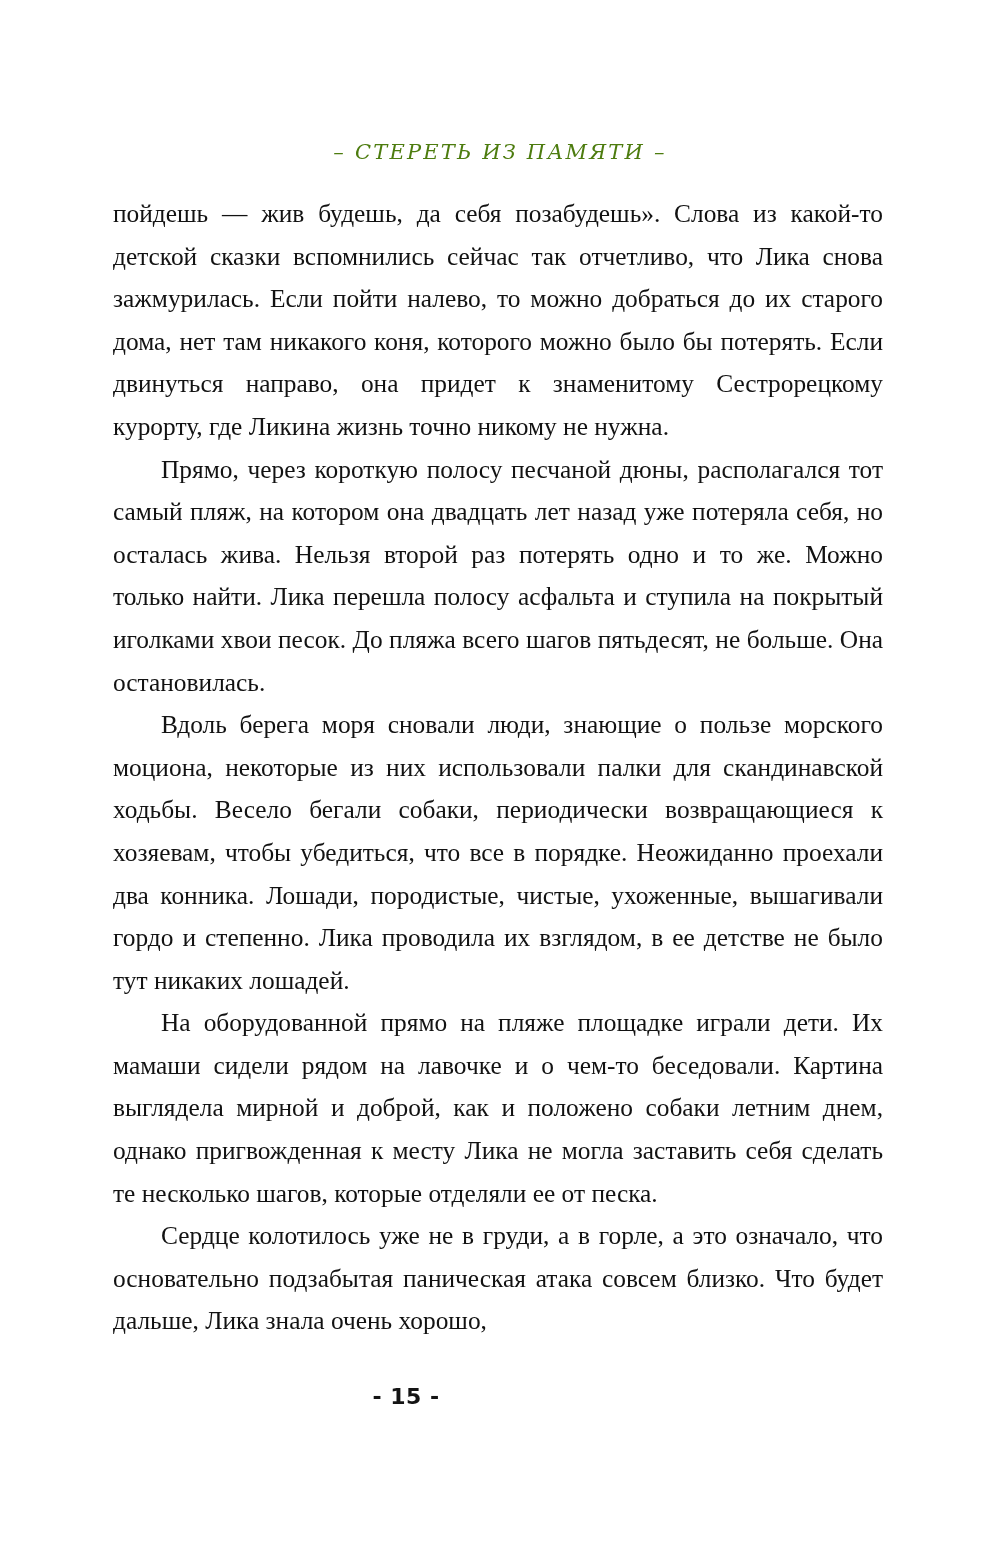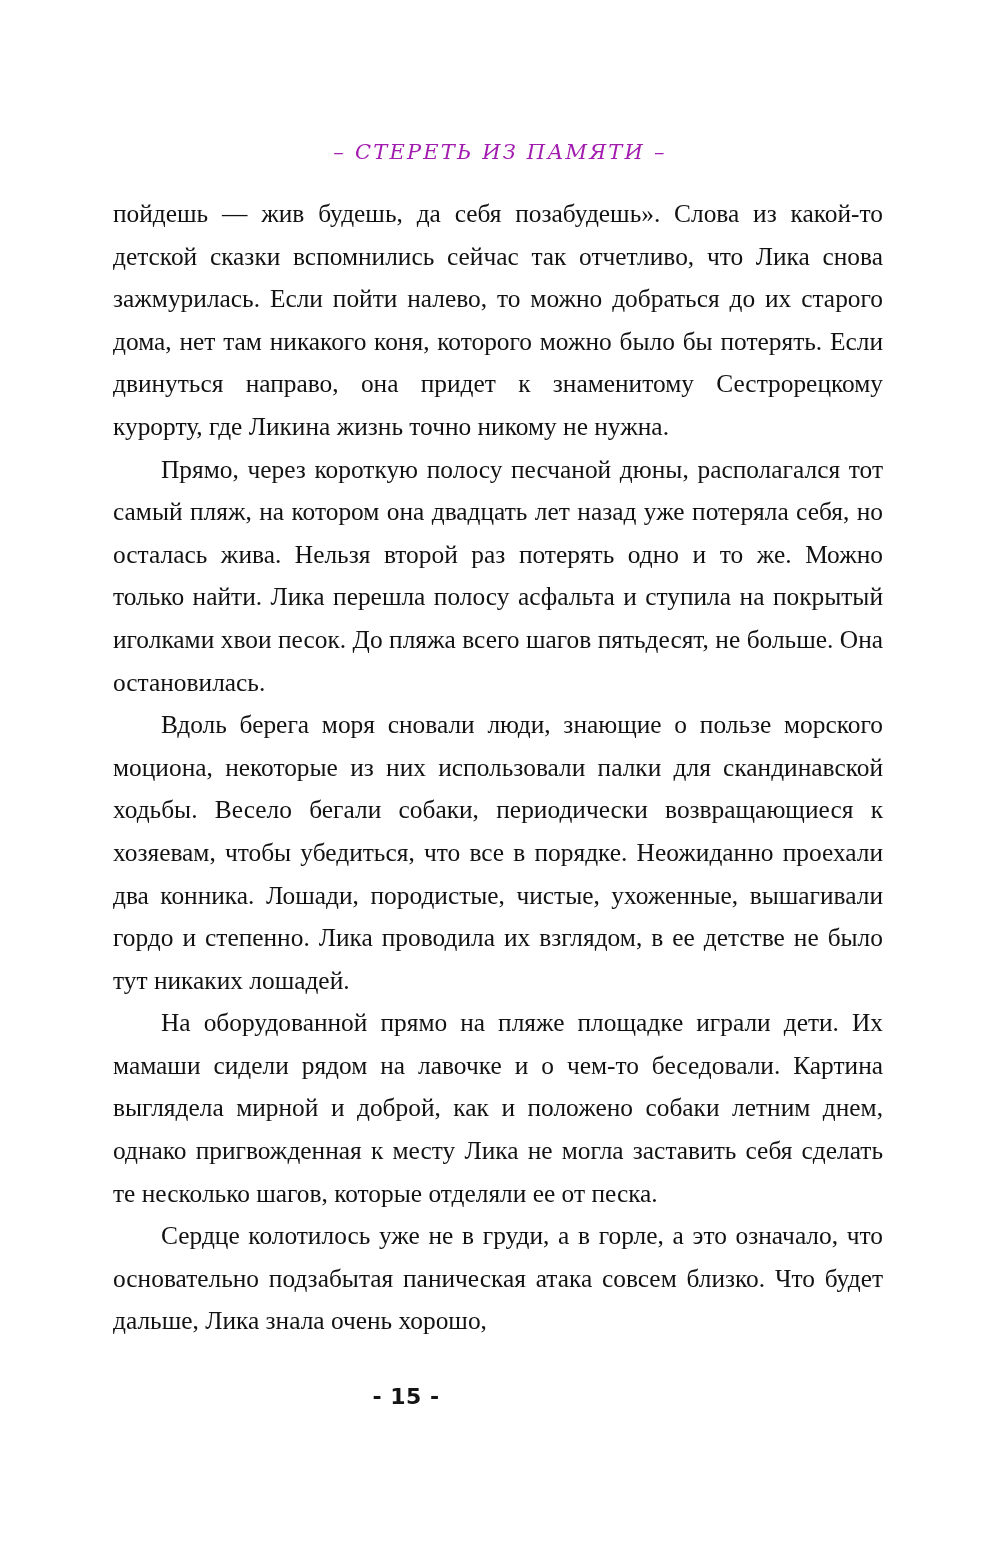--- a/index.html
+++ b/index.html
@@ -23,21 +23,21 @@
   .running-head {
     position: absolute;
     top: 140px;
     left: 0;
     width: 1000px;
     text-align: center;
     font-family: "DejaVu Serif", serif;
     font-style: italic;
     font-size: 21px;
     letter-spacing: 2.2px;
-    color: #a21caf;
+    color: #4d7c0f;
     white-space: nowrap;
   }
   .body-text {
     position: absolute;
     top: 192px;
     left: 113px;
     width: 770px;
     font-size: 25.4px;
     line-height: 42.6px;
     text-align: justify;

